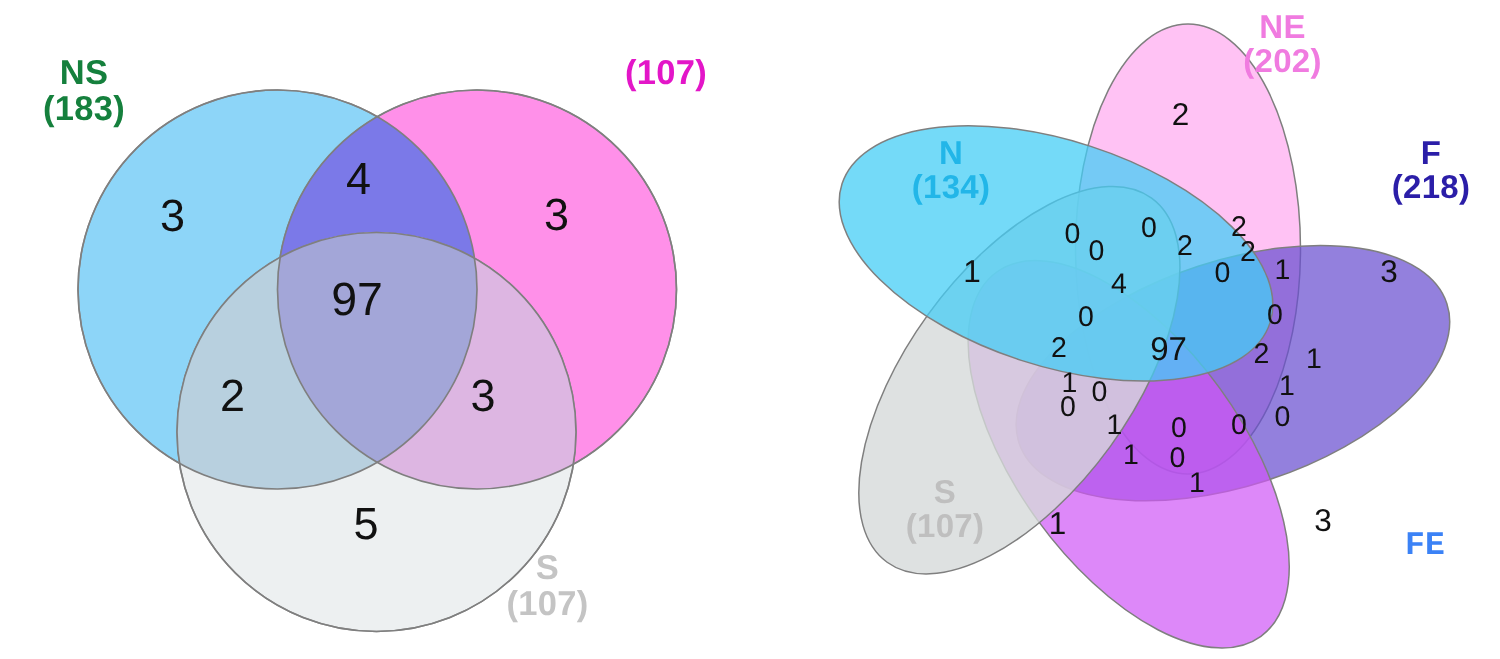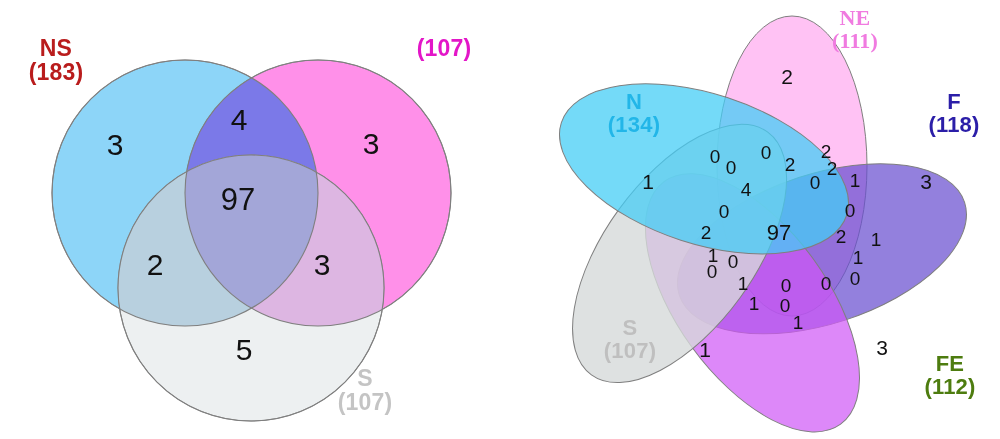--- a/index.html
+++ b/index.html
@@ -98,21 +98,21 @@
         <g clip-path="url(#clipNSE)">
           <circle cx="251" cy="288" r="133" fill="#a3a6d8" fill-opacity="1"></circle>
         </g>
       </g>
 
       <circle cx="185" cy="193" r="133" fill="none" stroke="#7f7f7f" stroke-width="1.1"></circle>
       <circle cx="318" cy="193" r="133" fill="none" stroke="#7f7f7f" stroke-width="1.1"></circle>
       <circle cx="251" cy="288" r="133" fill="none" stroke="#7f7f7f" stroke-width="1.1"></circle>
     </svg>
 
-    <div class="lbl" style="left:6px; top:36px; width:100px; font-size:23px; color:#b91c1c;">
+    <div class="lbl" style="left:6px; top:36px; width:100px; font-size:23px; color:#15803d;">
       <span class="nm">NS</span>
       <span class="ct">(183)</span>
     </div>
 
     <div class="lbl" style="left:392px; top:36px; width:104px; font-size:23px; color:#e316c8;">
       <span class="ct">(107)</span>
     </div>
 
     <div class="lbl" style="left:315px; top:366px; width:100px; font-size:23px; color:#c4c4c4;">
       <span class="nm">S</span>
@@ -143,33 +143,32 @@
 
         <ellipse cx="250" cy="228" rx="75" ry="150" transform="rotate(288 250 228) translate(42 -62)" fill="#44cdf5" fill-opacity="0.74" stroke="#7f7f7f" stroke-width="1"></ellipse>
       </g>
     </svg>
 
     <div class="lbl" style="left:82px; top:90px; width:104px; font-size:22px; color:#22b6e8;">
       <span class="nm">N</span>
       <span class="ct">(134)</span>
     </div>
 
-    <div class="lbl" style="left:305px; top:6px; width:100px; font-size:22px; color:#f07be0;font-family:Liberation Serif, serif;">
+    <div class="lbl" style="left:305px; top:6px; width:100px; font-size:22px; color:#f07be0;">
       <span class="nm">NE</span>
-      <span class="ct">(111)</span>
+      <span class="ct">(202)</span>
     </div>
 
     <div class="lbl" style="left:408px; top:90px; width:92px; font-size:22px; color:#2b1ea8;">
       <span class="nm">F</span>
-      <span class="ct">(118)</span>
-    </div>
-
-    <div class="lbl" style="left:404px; top:352px; width:92px; font-size:22px; color:#4d7c0f;">
+      <span class="ct">(218)</span>
+    </div>
+
+    <div class="lbl" style="left:404px; top:352px; width:92px; font-size:22px; color:#3b82f6;font-family:Liberation Mono, monospace;">
       <span class="nm">FE</span>
-      <span class="ct">(112)</span>
     </div>
 
     <div class="lbl" style="left:82px; top:316px; width:96px; font-size:22px; color:#bfbfbf;">
       <span class="nm">S</span>
       <span class="ct">(107)</span>
     </div>
 
     <div class="cnt" style="left:148px; top:182px; font-size:21px;">1</div>
     <div class="cnt" style="left:287px; top:77px; font-size:21px;">2</div>
     <div class="cnt" style="left:426px; top:182px; font-size:21px;">3</div>

